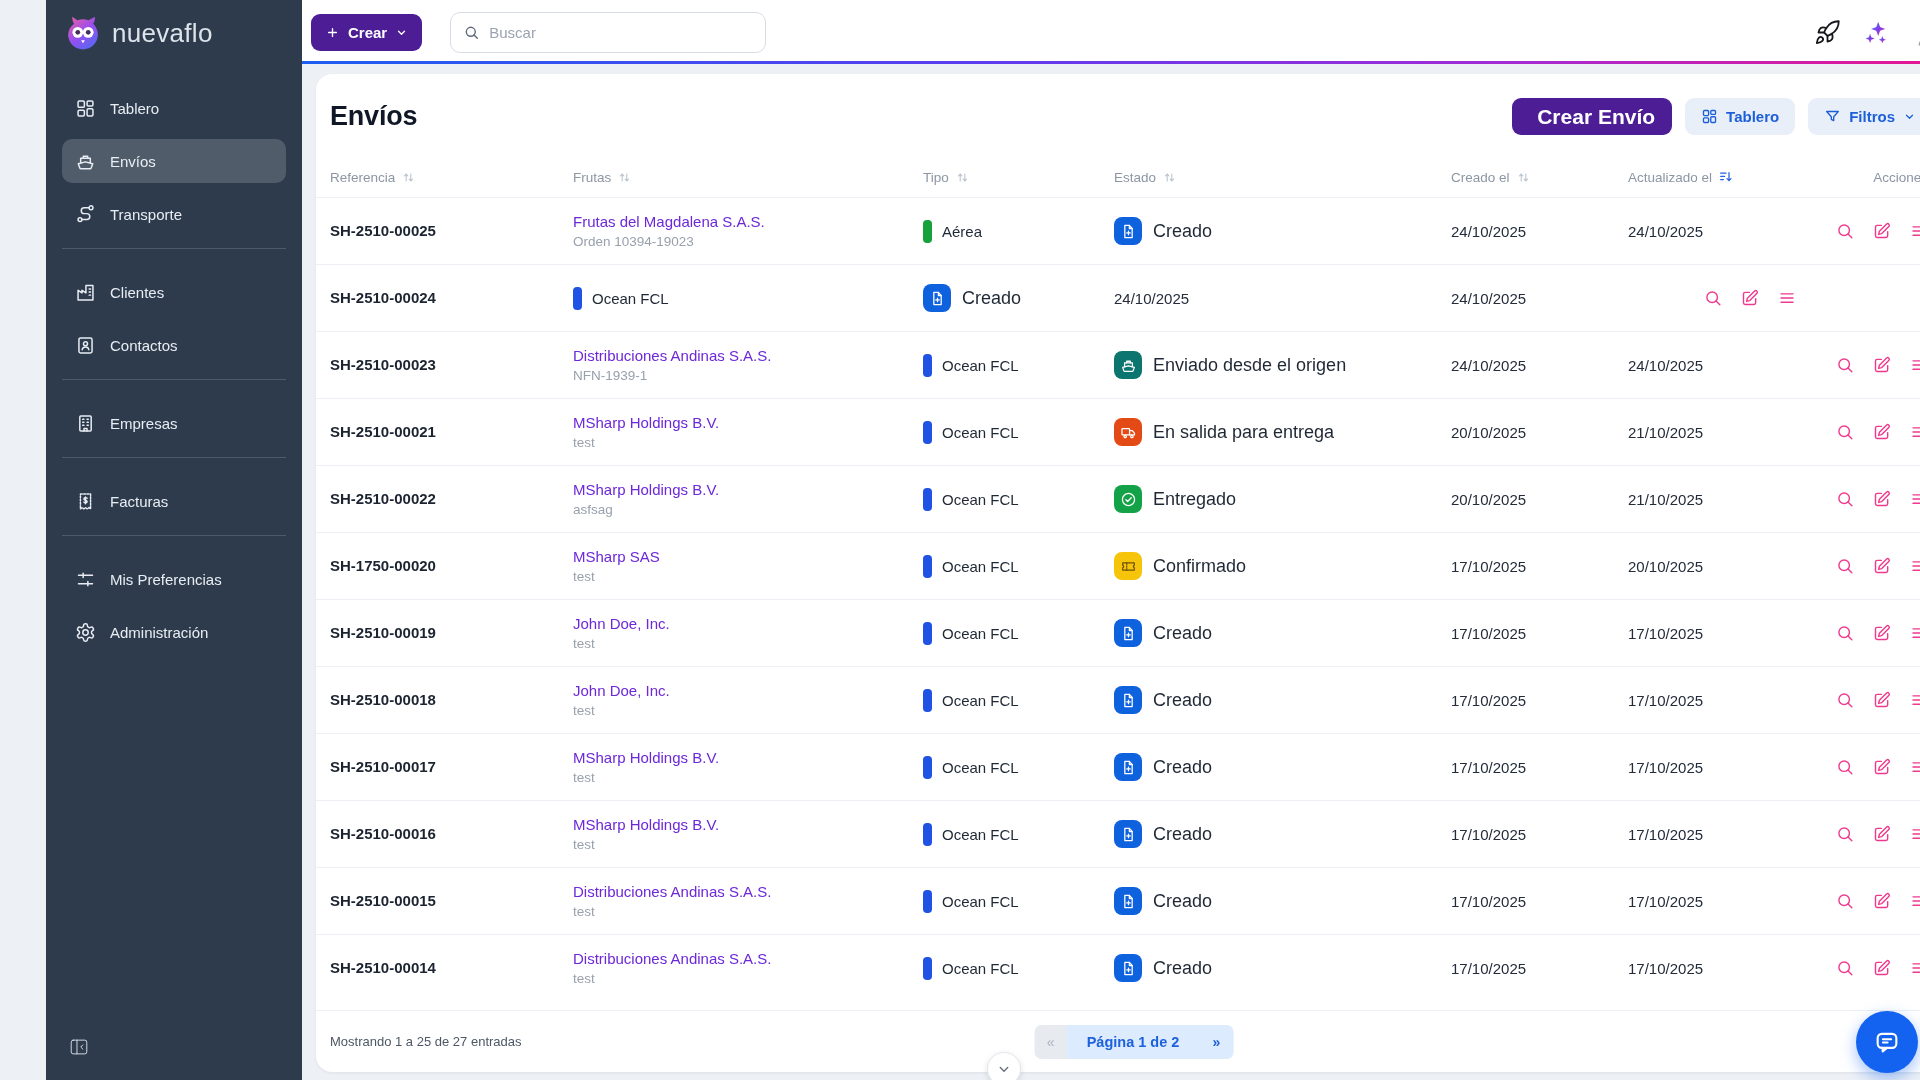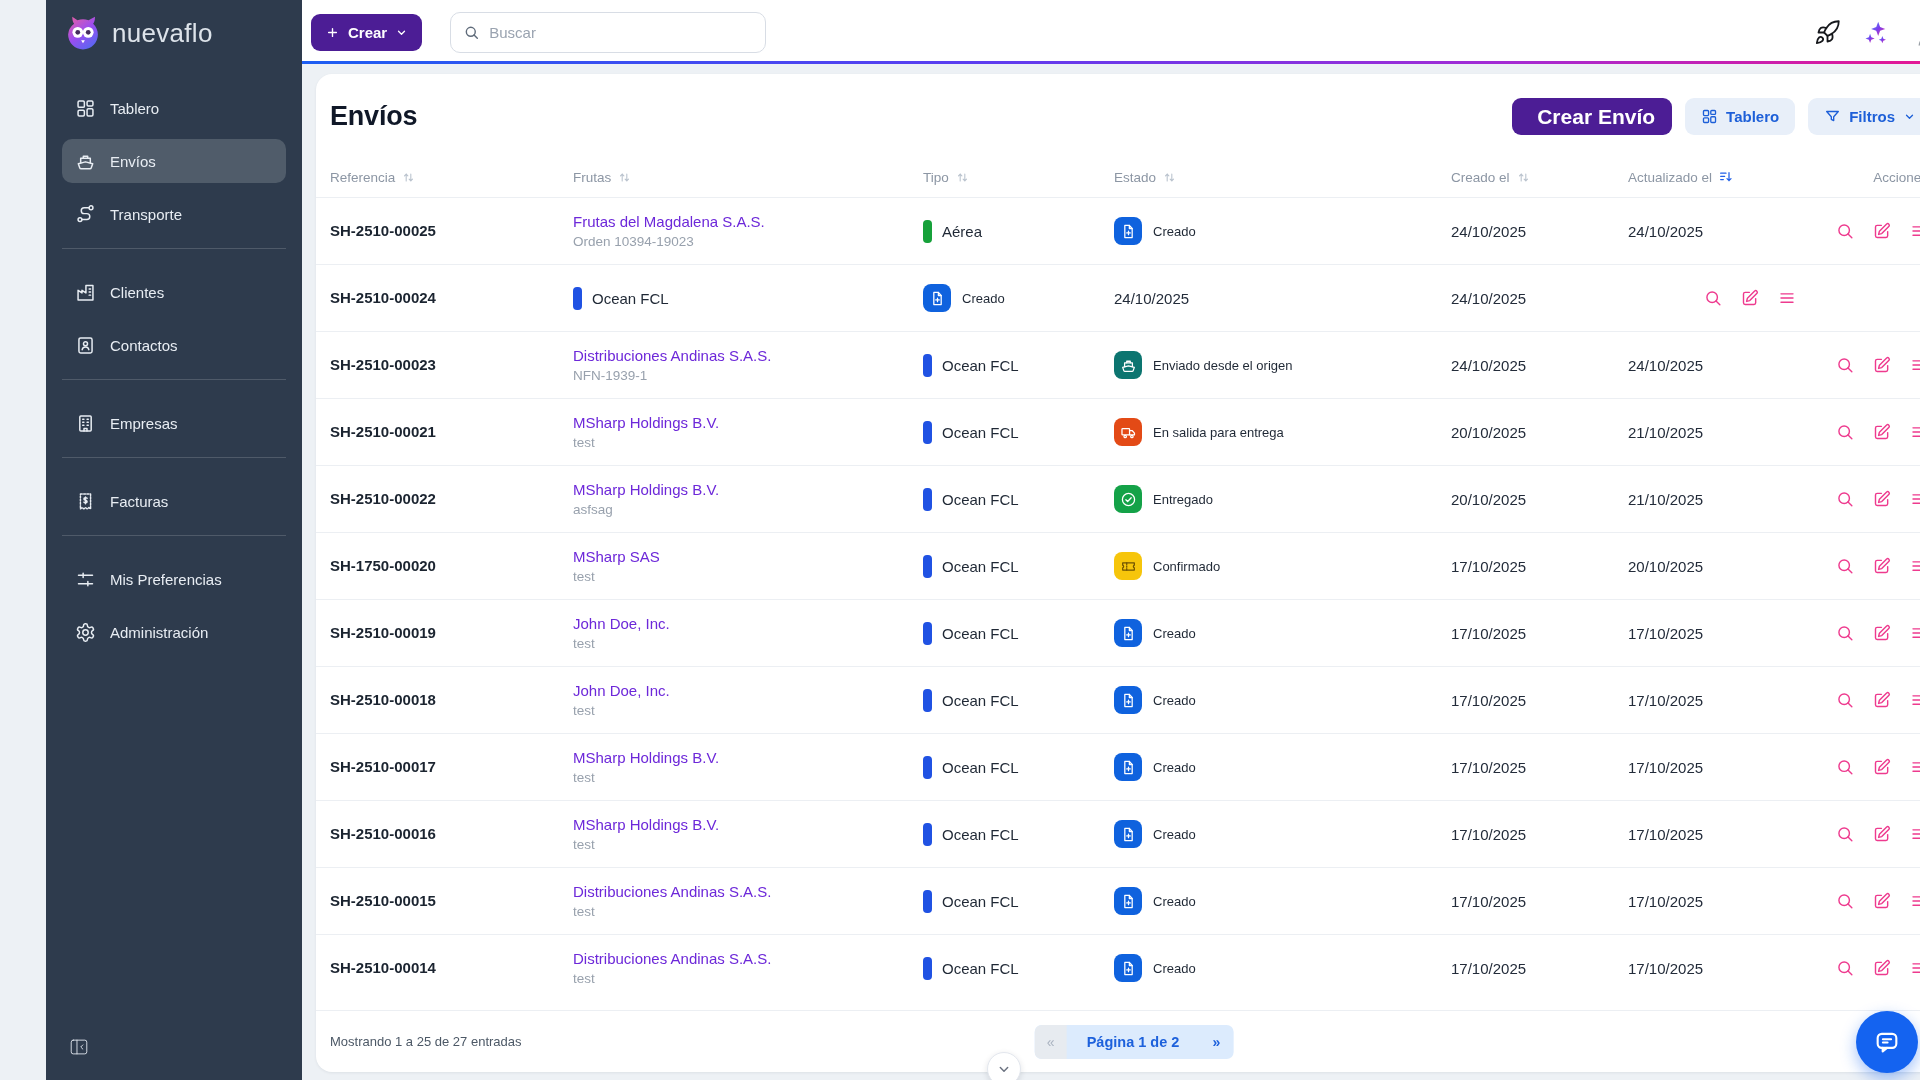--- a/index.html
+++ b/index.html
@@ -68,21 +68,21 @@
   .th .sorted-ic { width:16px; height:16px; color:#2160e8; stroke-width:1.9; }
   .th-acciones { justify-content:flex-end; padding-right:10px; }
 
   .tbody { flex-shrink:0; }
   .trow { height:67px; border-top:1px solid #eceff3; }
   .ref { font-size:15px; font-weight:700; color:#1b2430; }
   .cname { font-size:15px; color:#6d28d9; }
   .csub { font-size:13.5px; color:#98a1ad; margin-top:4px; }
   .td-type { display:flex; align-items:center; gap:10px; font-size:15px; color:#1f2835; }
   .type-pill { width:9px; height:23px; border-radius:4px; display:inline-block; }
-  .td-status { display:flex; align-items:center; gap:11px; font-size:13px; color:#1f2835;text-align:right; }
+  .td-status { display:flex; align-items:center; gap:11px; font-size:18px; color:#1f2835;text-align:right; }
   .badge { width:28px; height:28px; border-radius:8px; display:flex; align-items:center;
     justify-content:center; flex-shrink:0; }
   .badge .ic { width:17px; height:17px; stroke-width:1.8; }
   .td-date { font-size:15px; color:#232c3a; }
   .td-actions { display:flex; justify-content:flex-end; gap:15px; padding-right:8px; }
   .act { background:none; border:none; cursor:pointer; color:#ee3a8e; padding:1px; display:flex; }
   .act .ic { width:20px; height:20px; stroke-width:1.7; }
 
   .tfoot { margin-top:auto; border-top:1px solid #eceff3; min-height:62px; display:flex;
     align-items:center; padding:0 14px; position:relative; }

